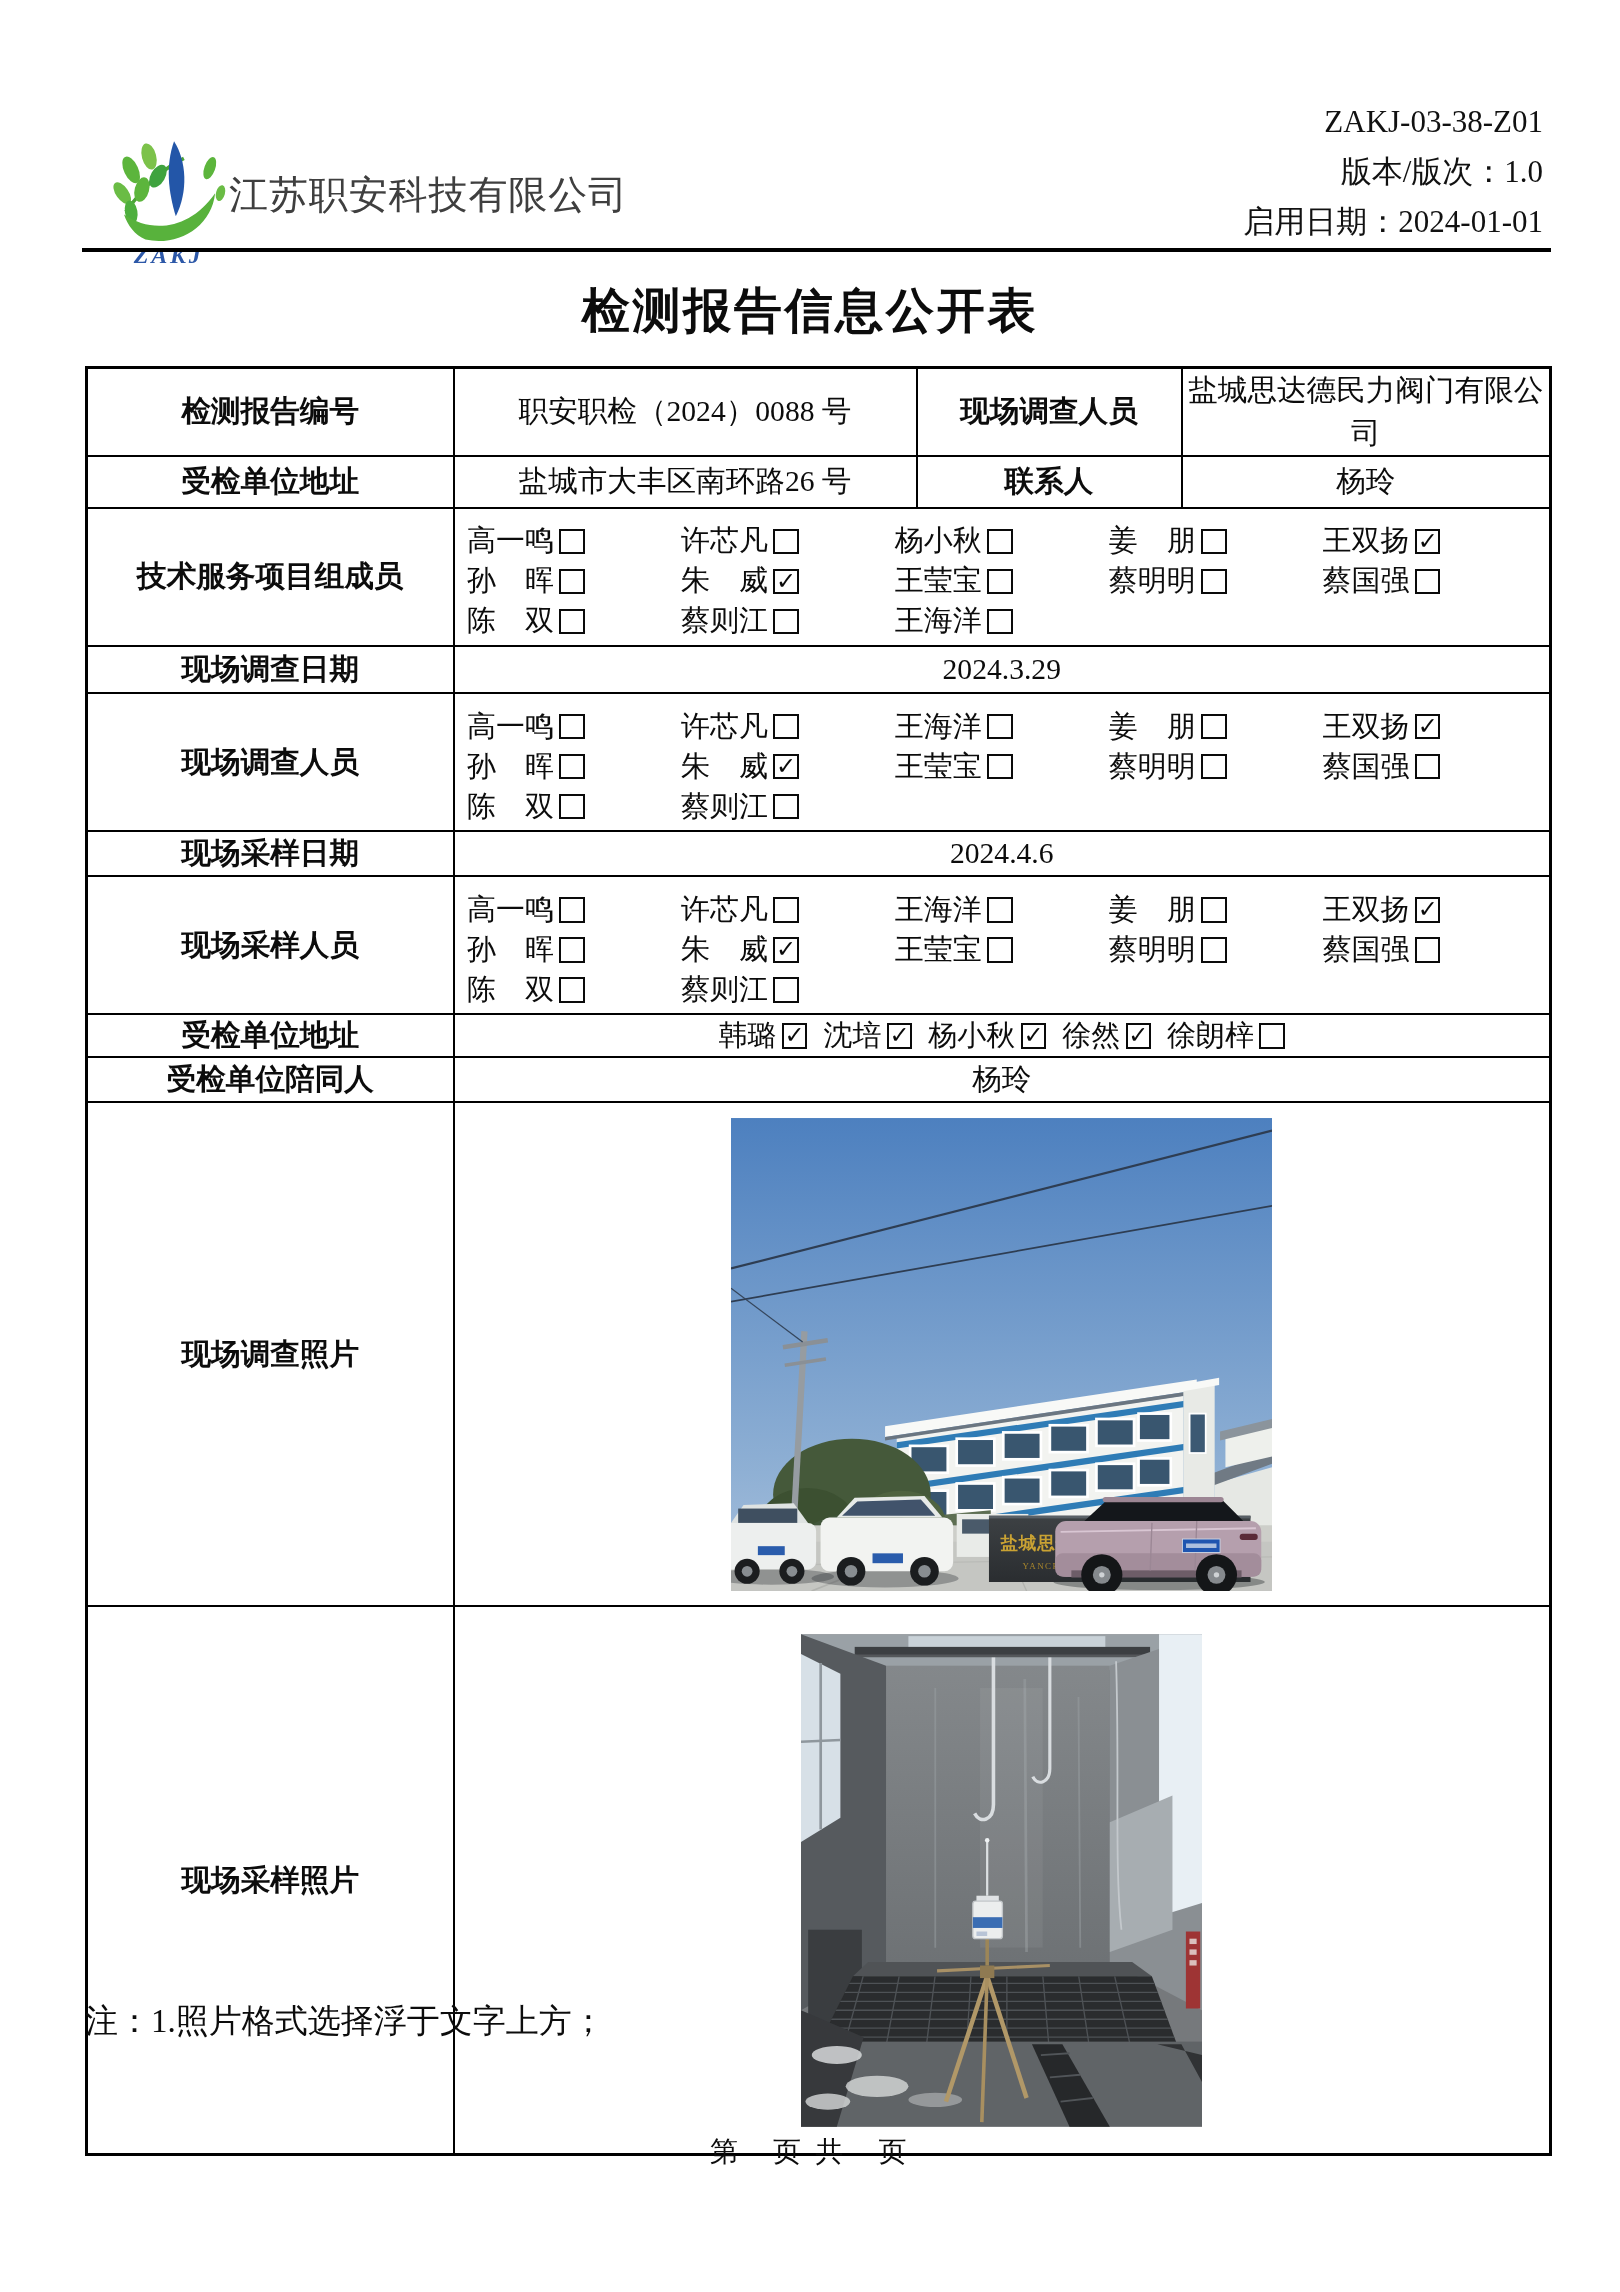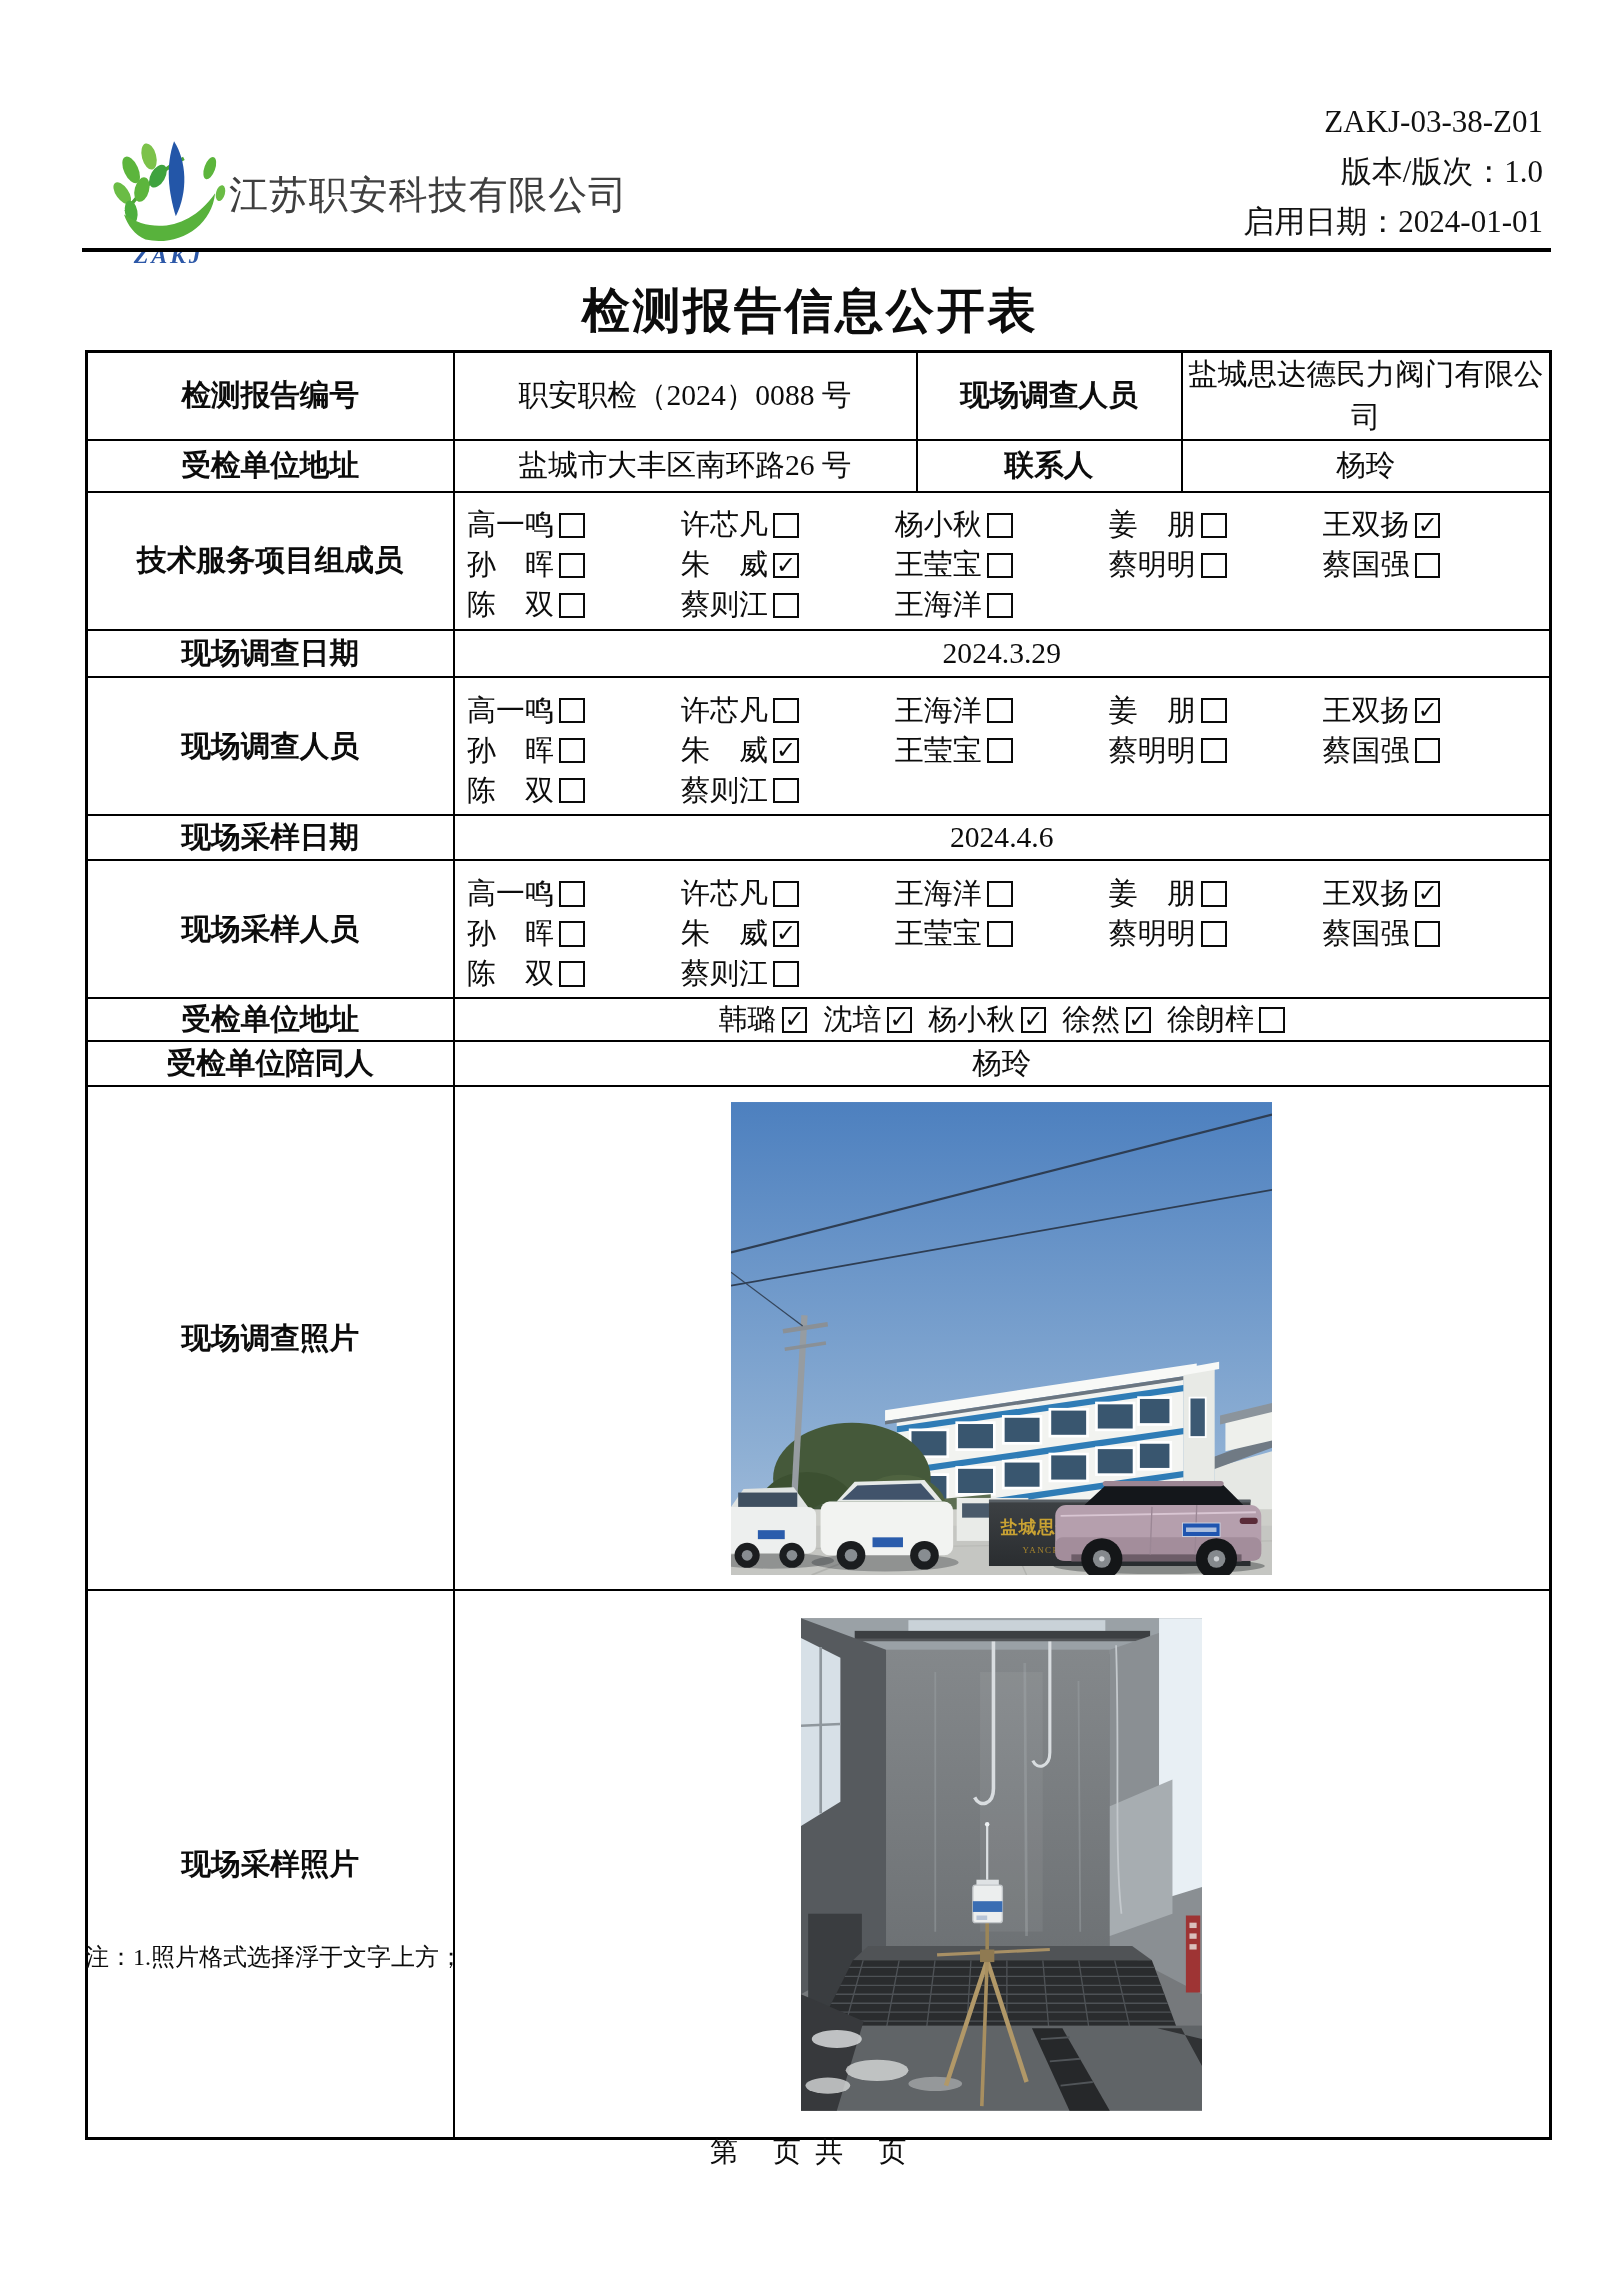--- a/index.html
+++ b/index.html
@@ -11,40 +11,40 @@
   .company-name{position:absolute;left:229px;top:168px;font-size:39px;letter-spacing:0.9px;
         color:#3f3f3f;font-family:"Liberation Sans","DejaVu Sans",sans-serif;}
   .hdr-right{position:absolute;right:77px;top:97px;text-align:right;font-size:31px;line-height:50px;color:#111;}
   .hrule{position:absolute;left:82px;top:248px;width:1469px;height:3.6px;background:#000;}
 
   
   .title{position:absolute;left:0;top:279px;width:100%;text-align:center;
          font-size:48px;font-weight:bold;letter-spacing:2.7px;}
 
   
-  table.main{position:absolute;left:85px;top:350px;width:1464px;border-collapse:collapse;
+  table.main{position:absolute;left:85px;top:366px;width:1464px;border-collapse:collapse;
              table-layout:fixed;border:3.6px solid #000;}
   table.main td{border:2.7px solid #000;vertical-align:middle;padding:0;}
   td.lbl{font-weight:bold;text-align:center;font-size:29.6px;padding:1.8px 7.2px;}
   td.val{text-align:center;font-size:29.6px;line-height:1.45;padding:1.8px 12.5px;}
 
   .members-grid{display:grid;grid-template-columns:repeat(5,1fr);padding:3.6px 12.5px;margin-top:9px;}
   .member{display:flex;align-items:center;height:40px;white-space:nowrap;}
   .mname{font-size:29px;}
   .cb{display:inline-block;width:21.5px;height:21.5px;border:2.7px solid #0a0a0a;margin-left:5.4px;
       box-sizing:content-box;text-align:center;font-size:24px;line-height:21.5px;font-weight:bold;
       color:#0a0a0a;flex:none;font-family:"DejaVu Sans",sans-serif;}
   .lab-row{display:flex;justify-content:center;align-items:center;gap:16px;}
   .lab-row .member{height:auto;}
 
   td.photo-cell{text-align:center;}
   td.photo-cell svg{display:inline-block;vertical-align:middle;}
 
   
-  .note{position:absolute;left:85px;top:1941px;font-size:24px;}
+  .note{position:absolute;left:85px;top:1999px;font-size:33px;}
   .pagenum{position:absolute;left:0;top:2133px;width:100%;text-align:center;font-size:28px;letter-spacing:3.6px;}
 </style>
 </head>
 <body>
 
 <div class="page">
 
   <svg class="logo-svg" width="134" height="143" viewBox="0 0 150 160">
     <g>
       <path d="M30,95 C55,60 75,45 95,35" stroke="#4aa336" stroke-width="4" fill="none"></path>

